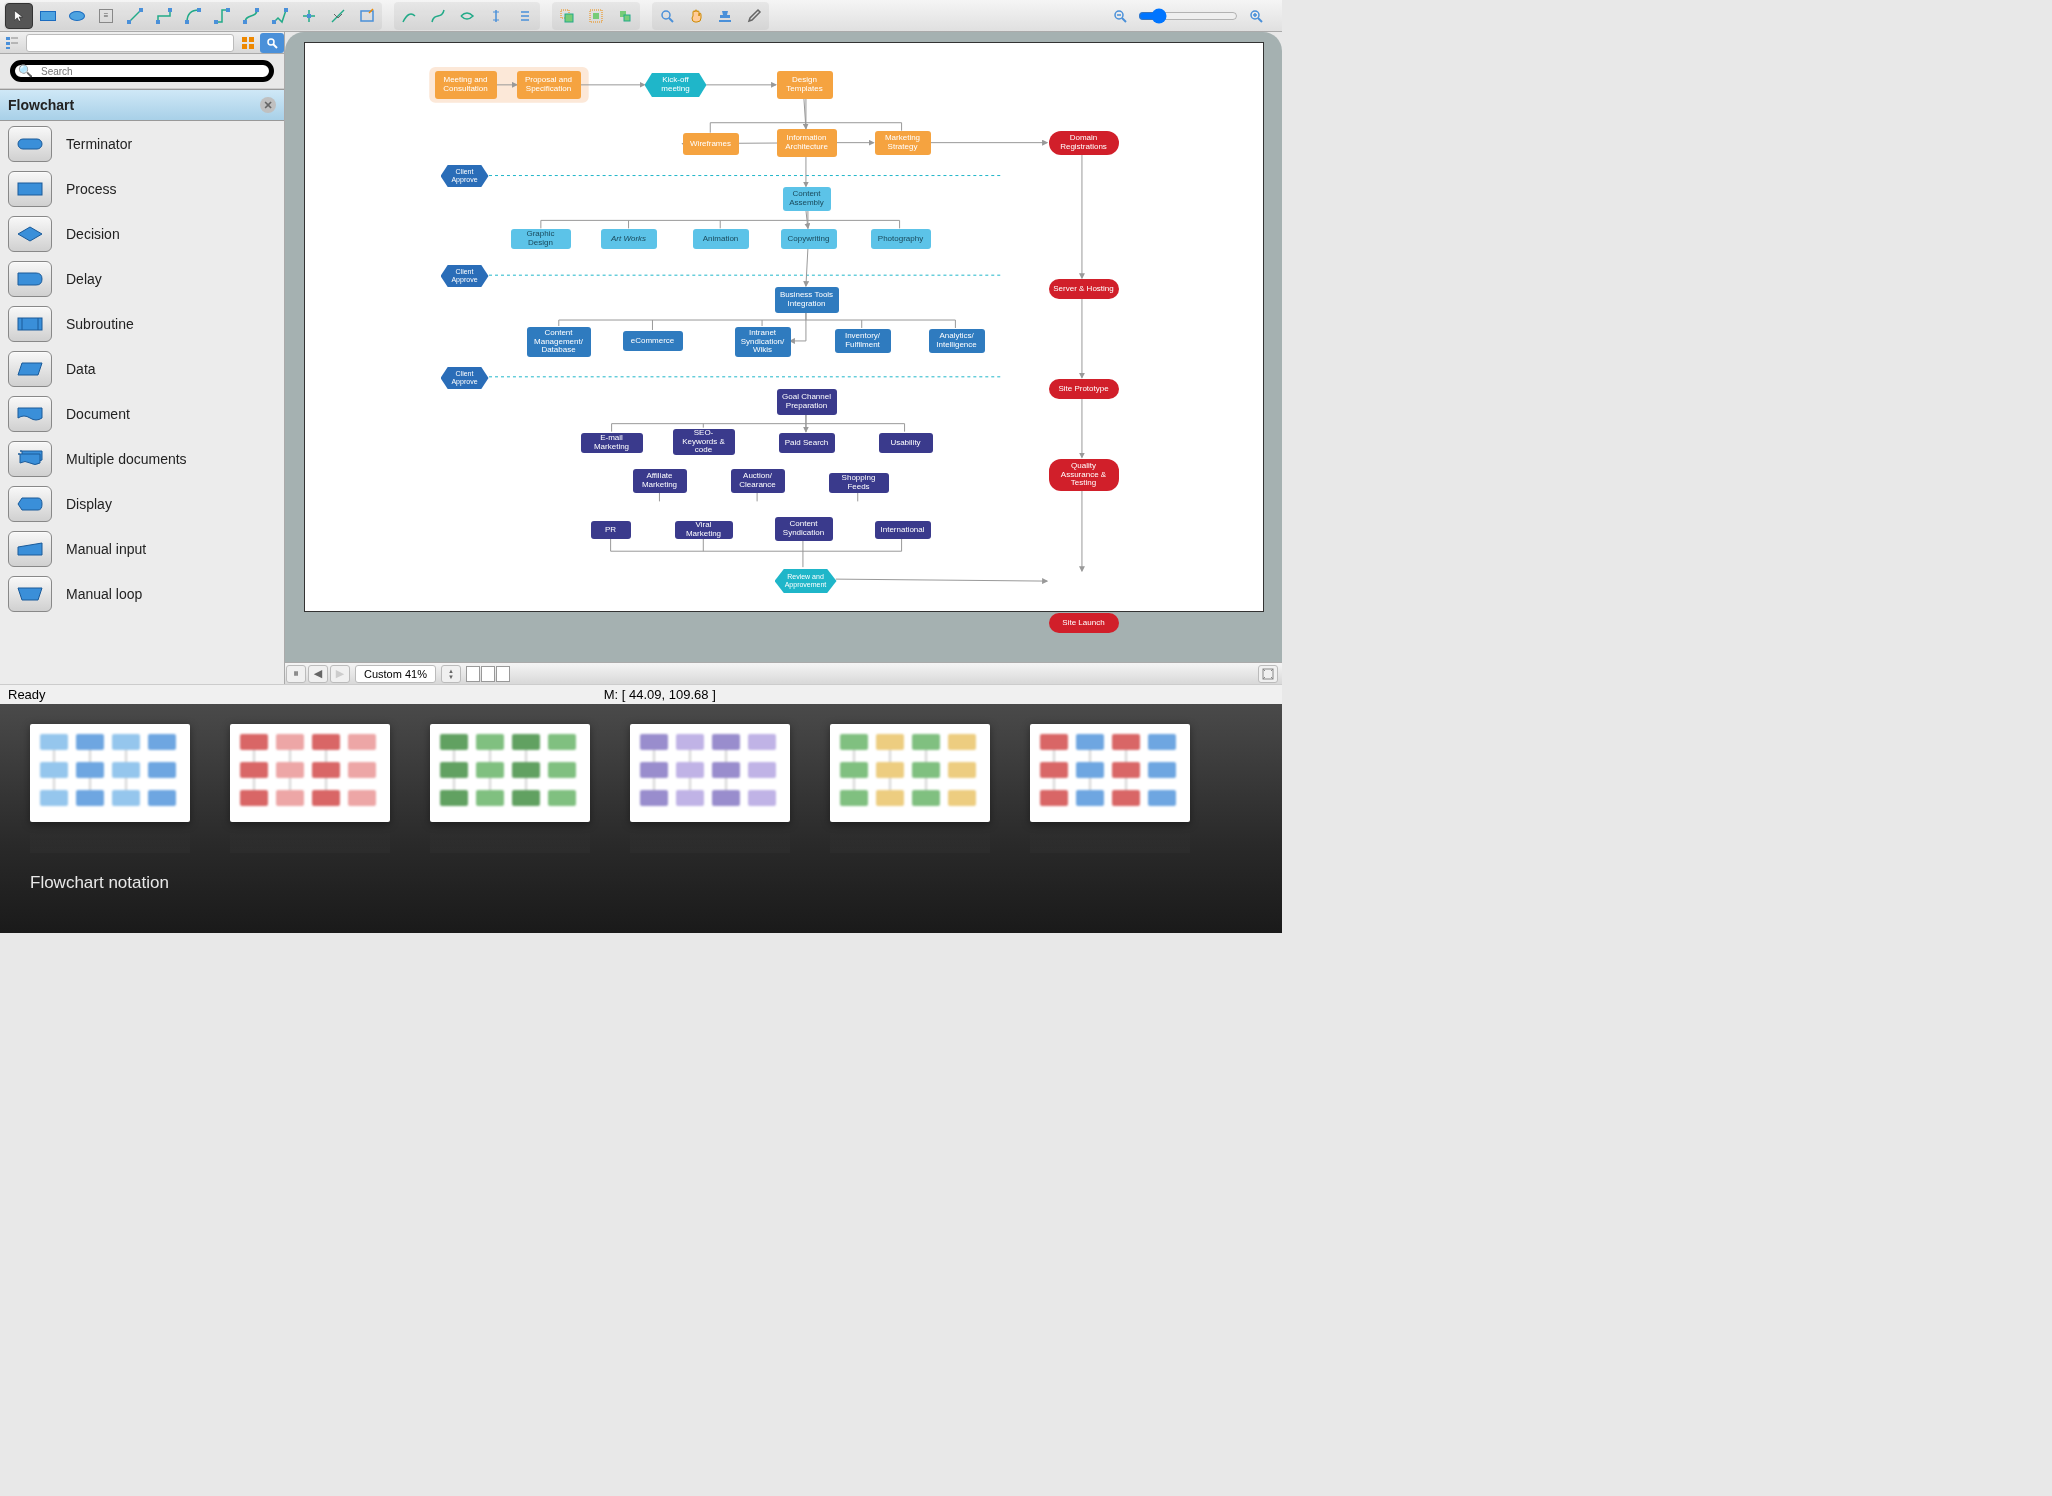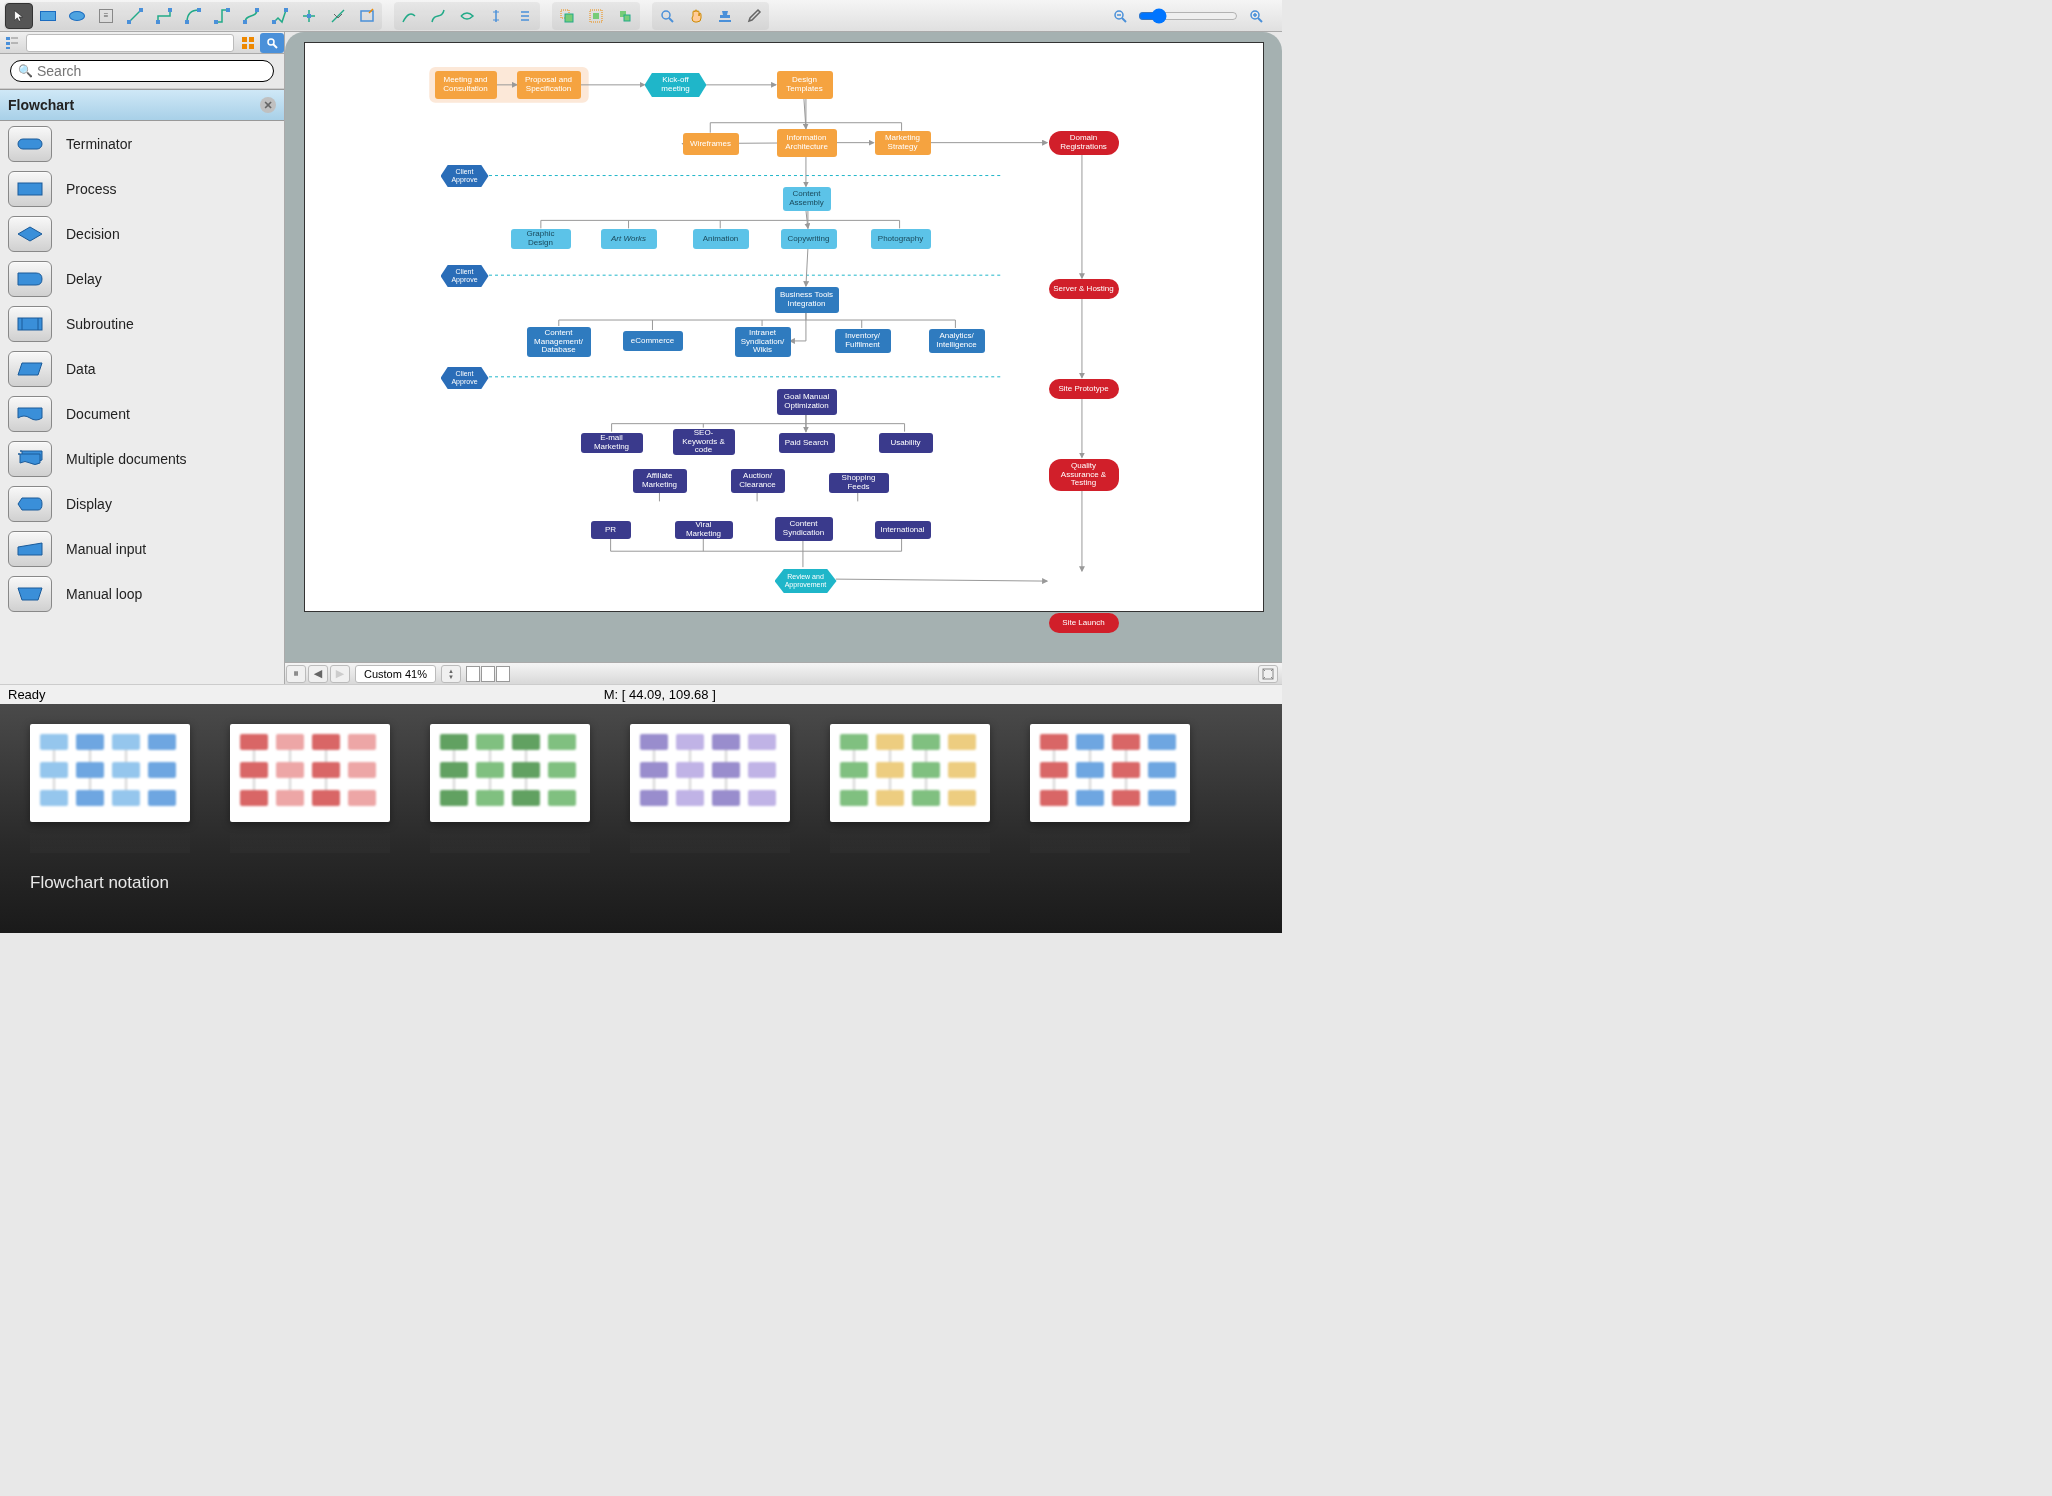--- a/index.html
+++ b/index.html
@@ -14,21 +14,21 @@
 .zoom-slider-wrap { display: flex; align-items: center; gap: 4px; margin-left: auto; margin-right: 8px; }
 .zoom-slider { width: 100px; }
 
 
 .main { display: flex; height: 652px; }
 .sidebar { width: 285px; background: #ececec; border-right: 1px solid #aaa; display: flex; flex-direction: column; }
 .sidebar-top { height: 22px; background: linear-gradient(#f0f0f0,#d8d8d8); border-bottom: 1px solid #aaa; display: flex; align-items: center; }
 .sidebar-top-btn { width: 24px; height: 20px; display:flex; align-items:center; justify-content:center; }
 .sidebar-top input { flex: 1; height: 18px; border: 1px solid #bbb; border-radius: 3px; margin: 0 2px; font-size: 11px; padding: 0 4px; }
 .sidebar-search { padding: 6px 10px; background: #e8e8e8; border-bottom: 1px solid #ccc; }
-.sidebar-search input { width: 100%; height: 22px; border: 1px solid #000000; border-radius: 11px; padding: 0 10px 0 26px; font-size: 14px; color: #888; background: #fff; }
+.sidebar-search input { width: 100%; height: 22px; border: 5px solid #000000; border-radius: 11px; padding: 0 10px 0 26px; font-size: 10px; color: #888; background: #fff; }
 .search-wrap { position: relative; }
 .search-wrap .search-glyph { position:absolute; left: 8px; top: 4px; color:#999; font-size:12px; }
 .library-header { height: 22px; background: linear-gradient(#cfe8f7,#a8d0e8); border-top: 1px solid #999; border-bottom: 1px solid #999; display: flex; align-items: center; padding: 15px 8px; font-weight: bold; font-size: 14px; color: #222; }
 .library-header .close-btn { margin-left: auto; width:16px; height:16px; border-radius:50%; background:#c0c0c0; color:#666; font-size:11px; display:flex; align-items:center; justify-content:center; cursor:pointer; }
 .shape-list { overflow-y: auto; flex: 1; }
 .shape-item { display: flex; align-items: center; height: 45px; padding: 0 8px; cursor: pointer; }
 .shape-icon { width: 44px; height: 36px; background: linear-gradient(#f8f8f8,#d0d0d0); border: 1px solid #888; border-radius: 6px; display: flex; align-items: center; justify-content: center; margin-right: 14px; box-shadow: inset 0 1px 0 rgba(255,255,255,0.6); }
 .shape-glyph { width: 28px; height: 18px; }
 .shape-label { font-size: 14px; color: #222; }
 
@@ -433,21 +433,21 @@
           <div class="node blue-hex-sm" style="left: 136px; top: 222px; width: 48px; height: 22px;">Client Approve</div>
           <div class="node red-pill" style="left: 744px; top: 236px; width: 70px; height: 20px;">Server &amp; Hosting</div>
           <div class="node blue" style="left: 470px; top: 244px; width: 64px; height: 26px;">Business Tools Integration</div>
           <div class="node blue" style="left: 222px; top: 284px; width: 64px; height: 30px;">Content Management/ Database</div>
           <div class="node blue" style="left: 318px; top: 288px; width: 60px; height: 20px;">eCommerce</div>
           <div class="node blue" style="left: 430px; top: 284px; width: 56px; height: 30px;">Intranet Syndication/ Wikis</div>
           <div class="node blue" style="left: 530px; top: 286px; width: 56px; height: 24px;">Inventory/ Fulfilment</div>
           <div class="node blue" style="left: 624px; top: 286px; width: 56px; height: 24px;">Analytics/ Intelligence</div>
           <div class="node blue-hex-sm" style="left: 136px; top: 324px; width: 48px; height: 22px;">Client Approve</div>
           <div class="node red-pill" style="left: 744px; top: 336px; width: 70px; height: 20px;">Site Prototype</div>
-          <div class="node navy" style="left: 472px; top: 346px; width: 60px; height: 26px;">Goal Manual Optimization</div>
+          <div class="node navy" style="left: 472px; top: 346px; width: 60px; height: 26px;">Goal Channel Preparation</div>
           <div class="node navy" style="left: 276px; top: 390px; width: 62px; height: 20px;">E-mail Marketing</div>
           <div class="node navy" style="left: 368px; top: 386px; width: 62px; height: 26px;">SEO-Keywords &amp; code</div>
           <div class="node navy" style="left: 474px; top: 390px; width: 56px; height: 20px;">Paid Search</div>
           <div class="node navy" style="left: 574px; top: 390px; width: 54px; height: 20px;">Usability</div>
           <div class="node red-pill" style="left: 744px; top: 416px; width: 70px; height: 32px;">Quality Assurance &amp; Testing</div>
           <div class="node navy" style="left: 328px; top: 426px; width: 54px; height: 24px;">Affiliate Marketing</div>
           <div class="node navy" style="left: 426px; top: 426px; width: 54px; height: 24px;">Auction/ Clearance</div>
           <div class="node navy" style="left: 524px; top: 430px; width: 60px; height: 20px;">Shopping Feeds</div>
           <div class="node navy" style="left: 286px; top: 478px; width: 40px; height: 18px;">PR</div>
           <div class="node navy" style="left: 370px; top: 478px; width: 58px; height: 18px;">Viral Marketing</div>

